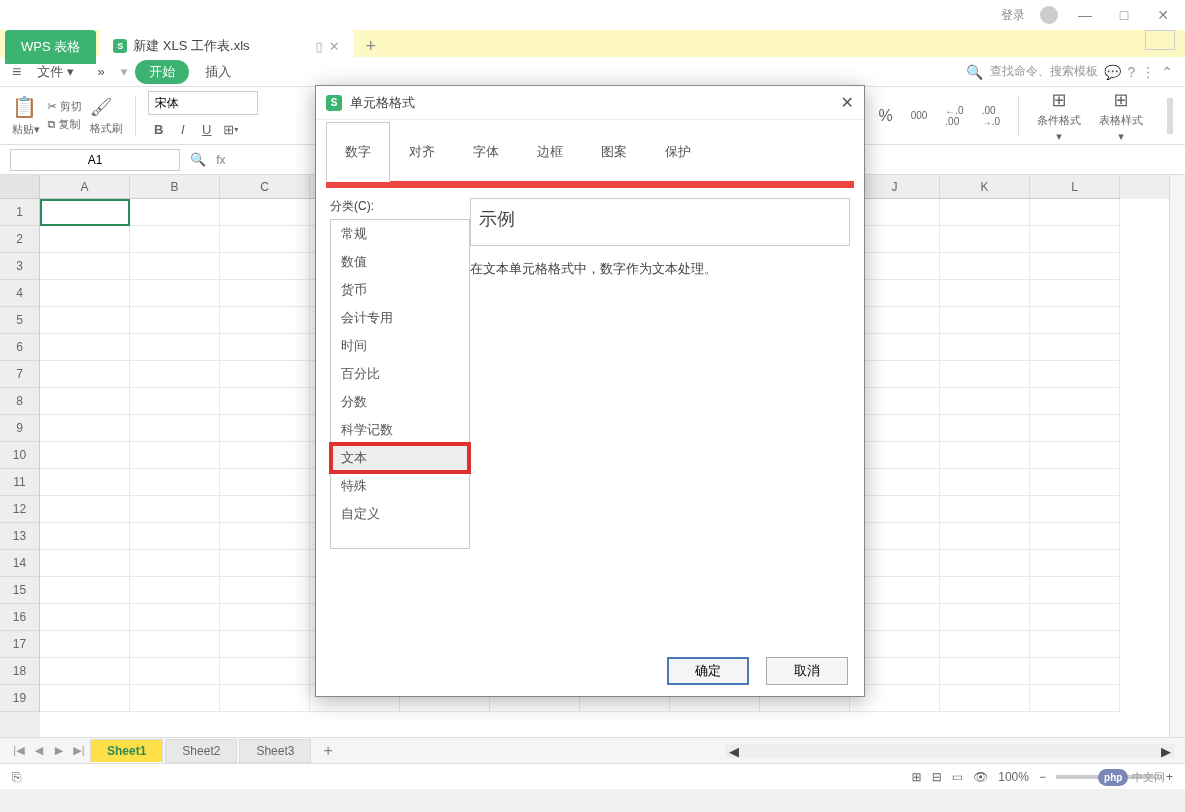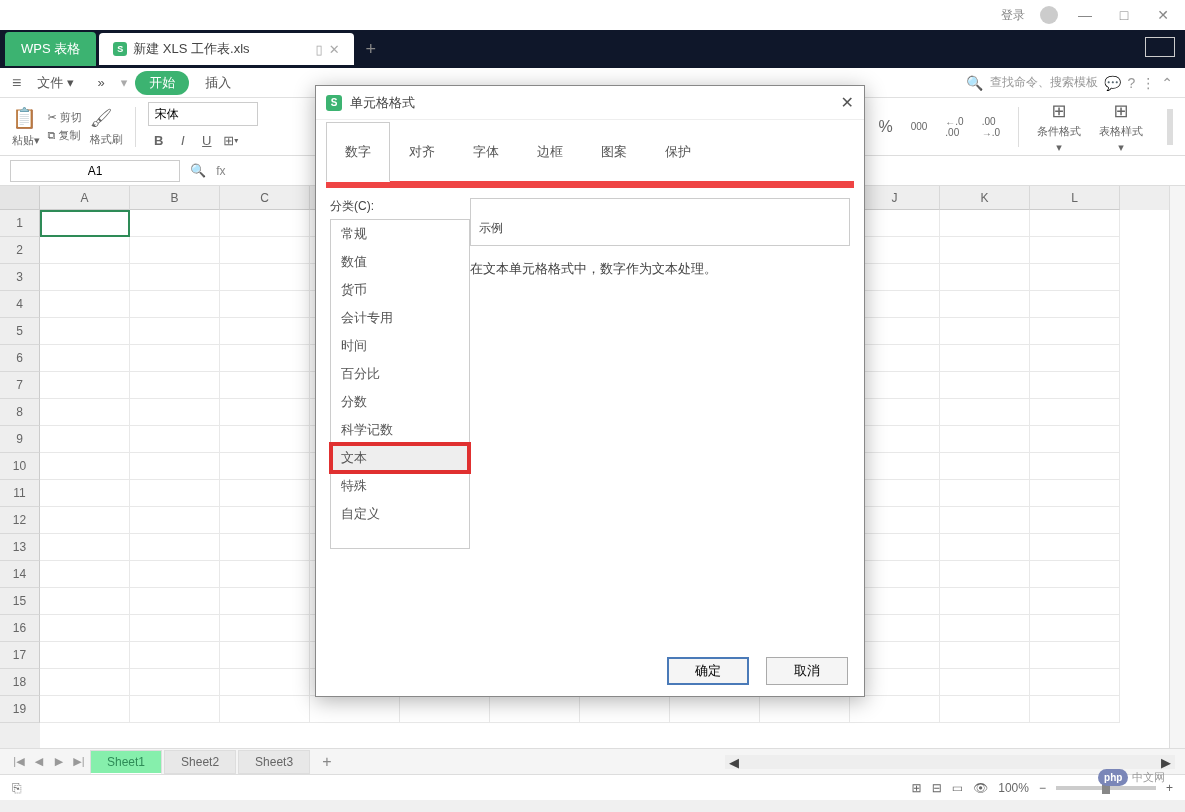--- a/index.html
+++ b/index.html
@@ -5,21 +5,21 @@
 * { box-sizing: border-box; margin: 0; padding: 0; font-family: "Microsoft YaHei", sans-serif; }
 body { background: #f0f0f0; width: 1185px; height: 812px; overflow: hidden; position: relative; font-size: 13px; color: #444; }
 
 
 .titlebar { height: 30px; background: #fff; display: flex; align-items: center; justify-content: flex-end; padding: 0 10px; gap: 15px; }
 .titlebar .login { color: #888; font-size: 12px; }
 .avatar { width: 18px; height: 18px; border-radius: 50%; background: #ccc; display: inline-block; }
 .winbtn { width: 24px; text-align: center; color: #888; font-size: 14px; }
 
 
-.tabsbar { height: 38px; background: #0f172a; display: flex; align-items: center; }
+.tabsbar { height: 27px; background: #fef9c3; display: flex; align-items: flex-start; }
 .apptab { background: #3cb371; color: #fff; padding: 8px 16px; font-size: 13px; border-radius: 4px 4px 0 0; margin-left: 5px; }
 .filetab { background: #fff; padding: 7px 14px; font-size: 13px; border-radius: 4px 4px 0 0; margin-left: 3px; display: flex; align-items: center; gap: 6px; }
 .filetab .s-icon { width: 14px; height: 14px; background: #3cb371; border-radius: 3px; display: inline-flex; align-items: center; justify-content: center; color: #fff; font-size: 9px; font-weight: bold; }
 .addtab { padding: 6px 12px; font-size: 18px; color: #888; }
 .tabsbar .right { margin-left: auto; width: 30px; height: 20px; border: 1px solid #ccc; margin-right: 10px; margin-bottom: 4px; }
 
 
 .ribbonmenu { height: 30px; background: #fff; display: flex; align-items: center; padding: 0 12px; gap: 8px; border-bottom: 1px solid #e0e0e0; }
 .hamburger { font-size: 16px; color: #666; }
 .ribbonmenu .menuitem { font-size: 13px; color: #555; padding: 4px 8px; }
@@ -52,21 +52,21 @@
 .cells { position: relative; }
 .cellrow { display: flex; height: 27px; }
 .cell { width: 90px; border-right: 1px solid #e8e8e8; border-bottom: 1px solid #e8e8e8; }
 .activecell { border: 2px solid #2e8b57 !important; }
 .vscroll { width: 16px; background: #f5f5f5; border-left: 1px solid #ddd; }
 
 
 .sheetbar { height: 26px; background: #f5f5f5; display: flex; align-items: center; border-top: 1px solid #ddd; padding: 0 10px; gap: 2px; }
 .navarrow { width: 18px; text-align: center; color: #999; font-size: 11px; }
 .sheettab { padding: 4px 16px; font-size: 12px; border: 1px solid transparent; }
-.sheettab.active { background: #86efac; color: #2e8b57; font-weight: normal; border: 1px solid #ddd; border-bottom: 1px solid #fff; }
+.sheettab.active { background: #fde047; color: #2e8b57; font-weight: bold; border: 1px solid #ddd; border-bottom: 1px solid #fff; }
 .sheettab.inactive { background: #e8e8e8; color: #666; border: 1px solid #ddd; }
 .sheetbar .hscroll { margin-left: auto; width: 450px; height: 14px; background: #eee; display: flex; }
 
 
 .statusbar { height: 26px; background: #fff; display: flex; align-items: center; padding: 0 12px; gap: 10px; font-size: 12px; color: #666; border-top: 1px solid #ddd; position: relative; }
 .statusbar .right { margin-left: auto; display: flex; align-items: center; gap: 10px; }
 .zoomslider { width: 100px; height: 4px; background: #ccc; position: relative; }
 .zoomslider .thumb { width: 8px; height: 12px; background: #888; position: absolute; left: 46px; top: -4px; }
 .watermark { position: absolute; right: 20px; bottom: 26px; }
 .watermark .php-logo { background: #7a86b8; color: #fff; font-size: 10px; font-weight: bold; padding: 3px 6px; border-radius: 10px; display: inline-block; }
@@ -82,21 +82,21 @@
 .dlg-tab { padding: 20px 18px; font-size: 13px; color: #555; border: 1px solid transparent; }
 .dlg-tab.active { border: 1px solid #ccc; border-bottom: 1px solid #fff; background: #fff; position: relative; z-index: 2; }
 .dlg-body { flex: 1; border-top: 7px solid #ef4444; margin: 0 10px; margin-top: -1px; padding: 10px 4px; display: flex; gap: 0; }
 .dlg-left { width: 140px; }
 .catlabel { font-size: 12px; margin-bottom: 4px; }
 .catlist { border: 1px solid #ccc; height: 330px; }
 .catitem { padding: 5px 10px; font-size: 13px; color: #555; }
 .catitem.selected { background: #eee; }
 .catitem.highlighted { outline: 4px solid #e03030; outline-offset: -2px; }
 .dlg-right { flex: 1; }
-.example-box { border: 1px solid #ccc; height: 48px; padding: 21px 8px; font-size: 12px; margin-bottom: 14px; }
+.example-box { border: 1px solid #ccc; height: 48px; padding: 8px 8px; font-size: 18px; margin-bottom: 14px; }
 .desc { font-size: 13px; color: #444; }
 .dlg-footer { height: 50px; display: flex; align-items: center; justify-content: flex-end; gap: 17px; padding: 0 16px; }
 .dlg-btn { width: 82px; height: 28px; border: 1px solid #aaa; background: #f5f5f5; font-size: 13px; }
 .dlg-btn.primary { border: 2px solid #4a7ab8; }
 </style>
 </head>
 <body>
 
 <div class="titlebar">
   <span class="login">登录</span>

